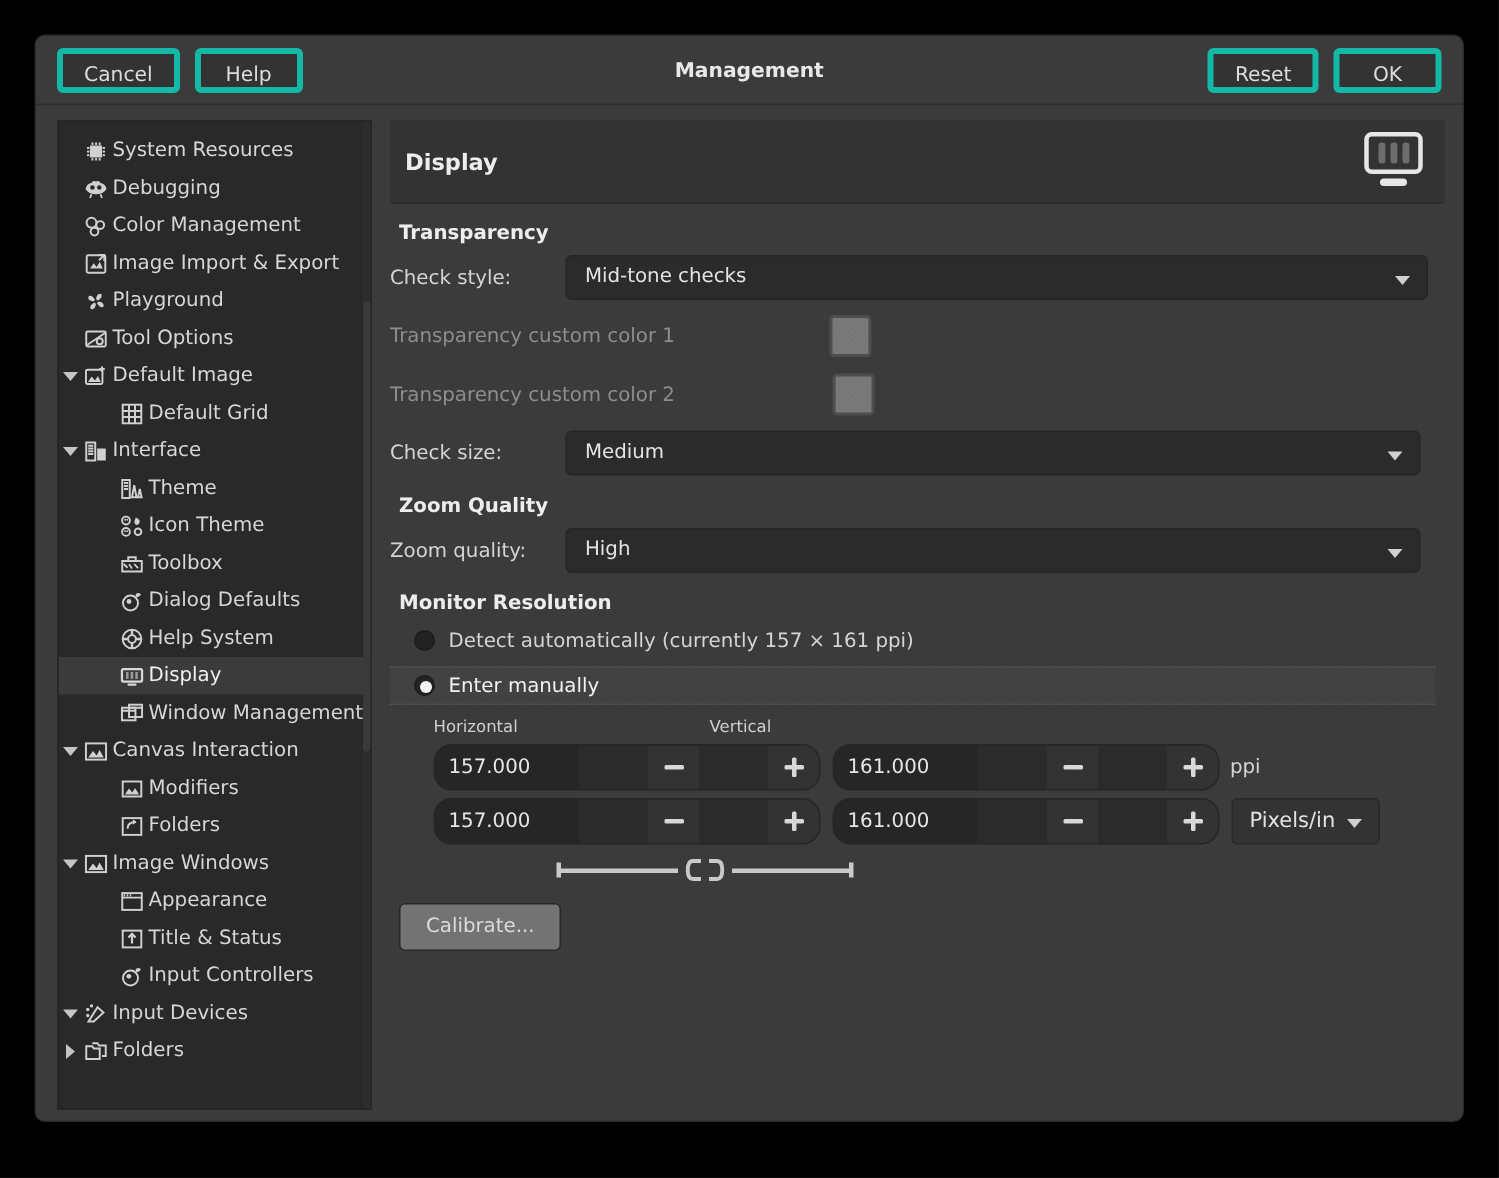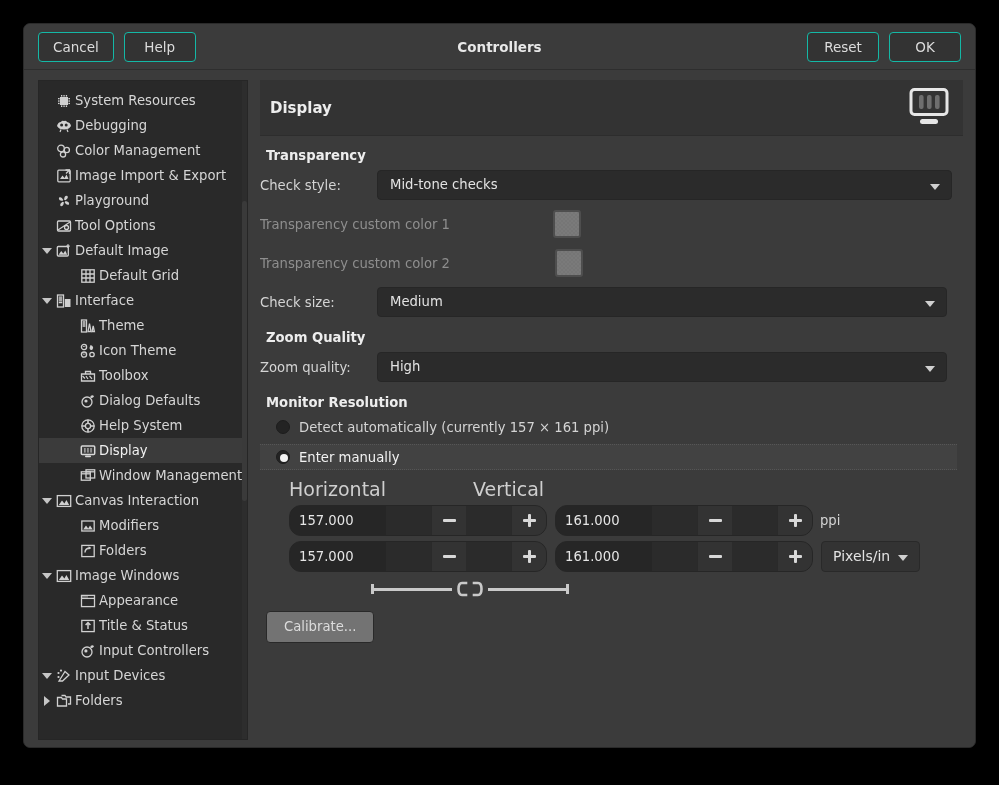--- a/index.html
+++ b/index.html
@@ -35,21 +35,21 @@
   }
   #headerbar .hdr-right {
     position: absolute; right: 14px; top: 8px;
     display: flex; gap: 10px;
   }
   .hdr-btn {
     min-width: 72px;
     height: 30px;
     padding: 0 14px;
     background: #333333;
-    border: 1px solid #14b8a6;
+    border: 4px solid #14b8a6;
     border-radius: 4px;
     color: #dcdcdc;
     font-size: 13.5px;
     line-height: 28px;
     text-align: center;
     cursor: pointer;
     white-space: nowrap;
   }
   #dialog-title {
     position: absolute;
@@ -328,21 +328,21 @@
     position: absolute;
     right: 11px; top: 13px;
     width: 0; height: 0;
     border-left: 5px solid transparent;
     border-right: 5px solid transparent;
     border-top: 6px solid #d0d0d0;
   }
 
   .col-head {
     color: #cfcfcf;
-    font-size: 19px;
+    font-size: 11px;
   }
 
   .chain {
     display: flex;
     align-items: center;
     cursor: pointer;
   }
   .chain .bar {
     height: 3px;
     background: #c9c9c9;
@@ -369,21 +369,21 @@
 </head>
 <body>
 
 <div id="dialog">
 
   <div id="headerbar">
     <div class="hdr-left">
       <div class="hdr-btn">Cancel</div>
       <div class="hdr-btn">Help</div>
     </div>
-    <div id="dialog-title">Controllers</div>
+    <div id="dialog-title">Management</div>
     <div class="hdr-right">
       <div class="hdr-btn">Reset</div>
       <div class="hdr-btn">OK</div>
     </div>
   </div>
 
   <div id="body">
 
     <div id="sidebar-wrap">
       <div id="sidebar">

